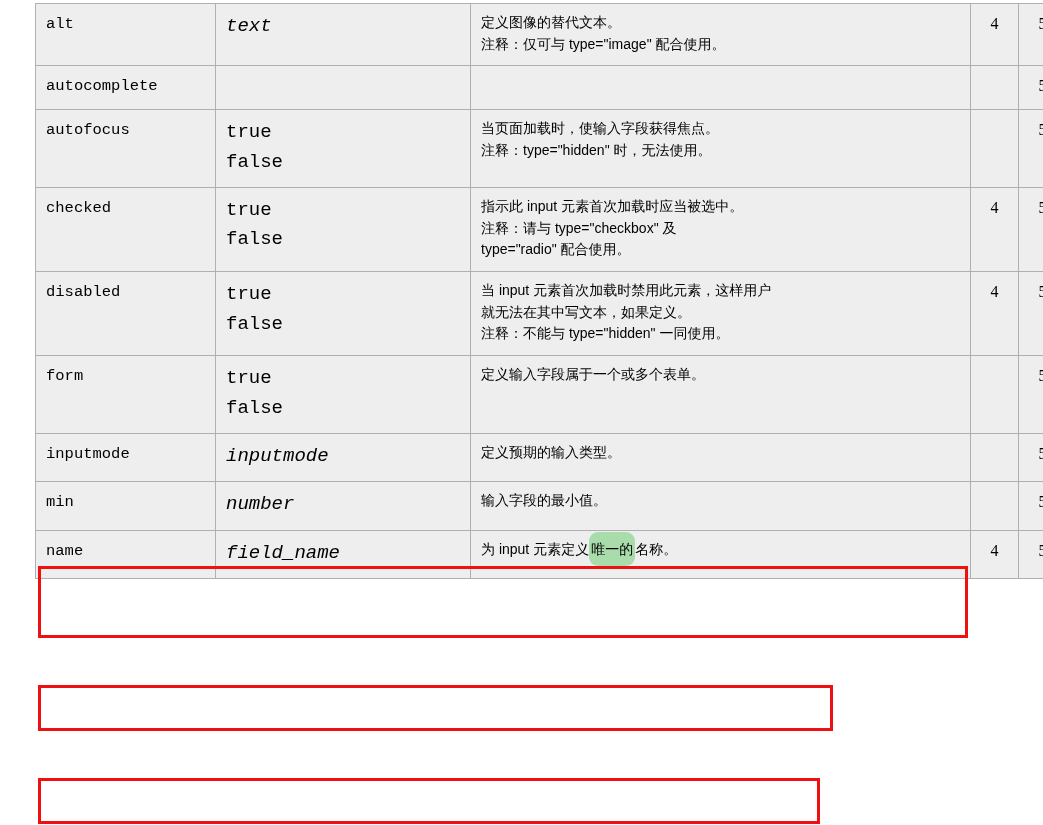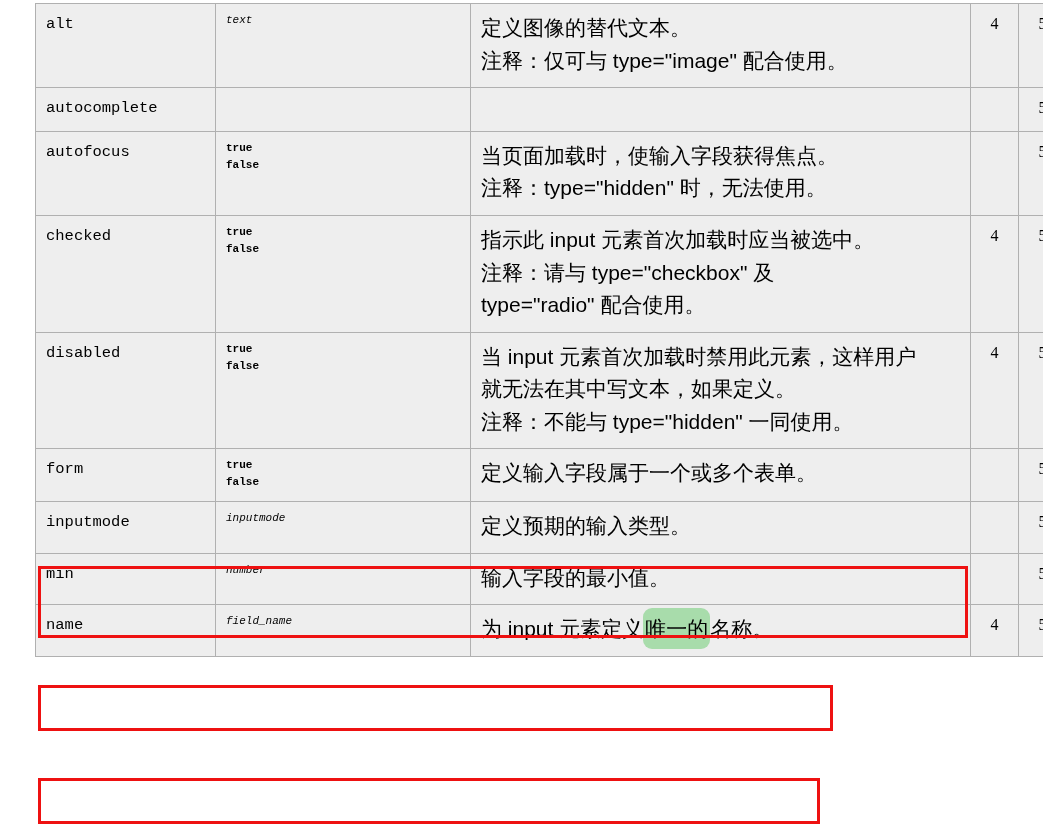--- a/index.html
+++ b/index.html
@@ -52,32 +52,31 @@
   col.c-five   { width: 48px;  }
 
   td.attr-name {
     font-family: "Liberation Mono", "DejaVu Sans Mono", monospace;
     font-size: 15.5px;
     white-space: nowrap;
   }
 
   td.attr-value {
     font-family: "Liberation Mono", "DejaVu Sans Mono", monospace;
-    font-size: 11px;
+    font-size: 19px;
     font-style: italic;
     white-space: pre-line;
   }
   td.attr-value.plain {
     font-style: normal;
-    font-weight: bold;
   }
 
   td.attr-desc {
     font-family: "Liberation Sans", sans-serif;
-    font-size: 21px;
+    font-size: 14px;
   }
   td.attr-desc .line { display: block; }
 
   td.ver {
     font-family: "Liberation Serif", serif;
     font-size: 16px;
     text-align: center;
     color: #333333;
     padding: 8px 4px;
   }

